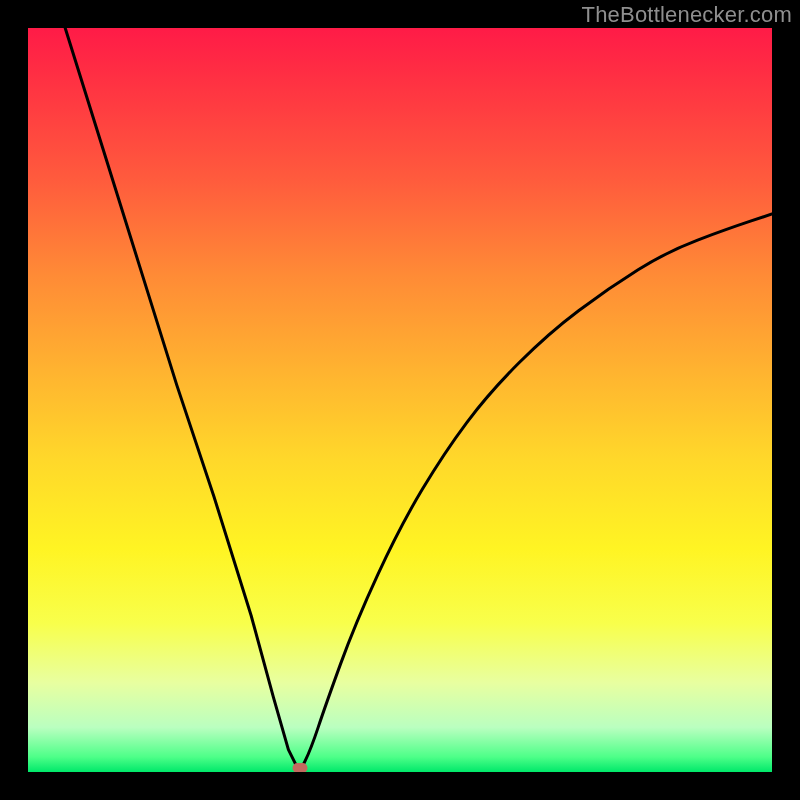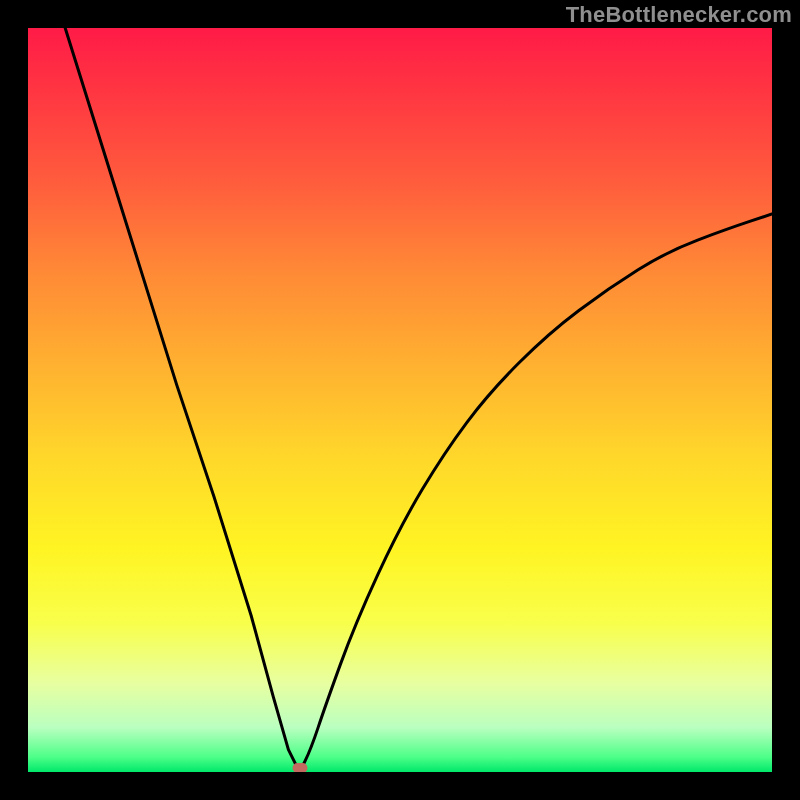--- a/index.html
+++ b/index.html
@@ -18,21 +18,21 @@
     width: 800px;
     height: 800px;
     background: #000;
   }
   .watermark {
     position: absolute;
     top: 2px;
     right: 8px;
     color: #8f8f8f;
     font-size: 22px;
-    font-weight: 700;
+    font-weight: 400;
     letter-spacing: 0.2px;
     z-index: 5;
   }
   .plot {
     position: absolute;
     top: 28px;
     left: 28px;
     width: 744px;
     height: 744px;
     overflow: hidden;

